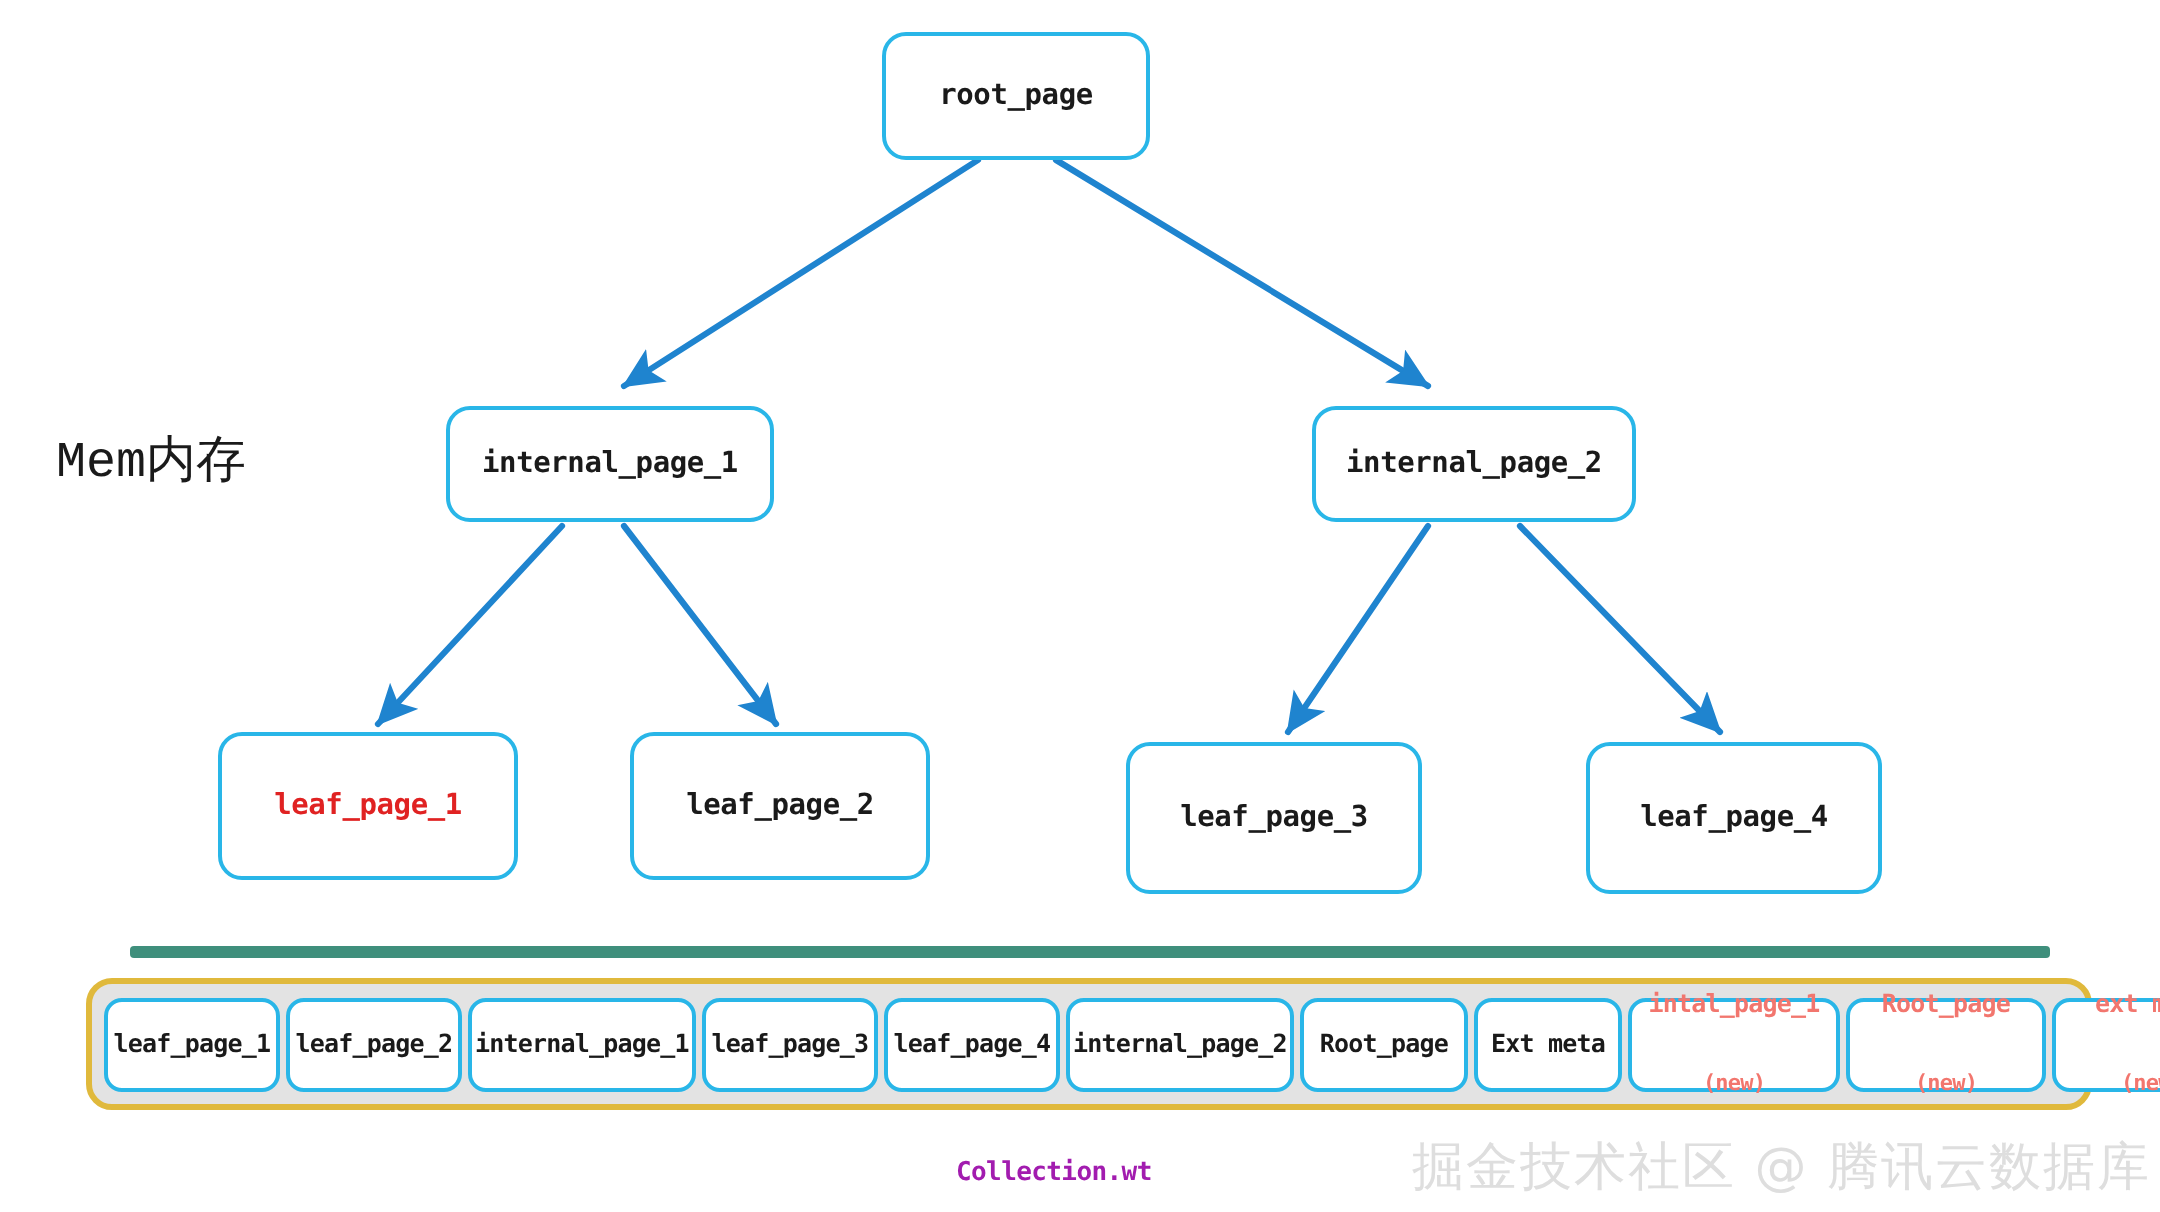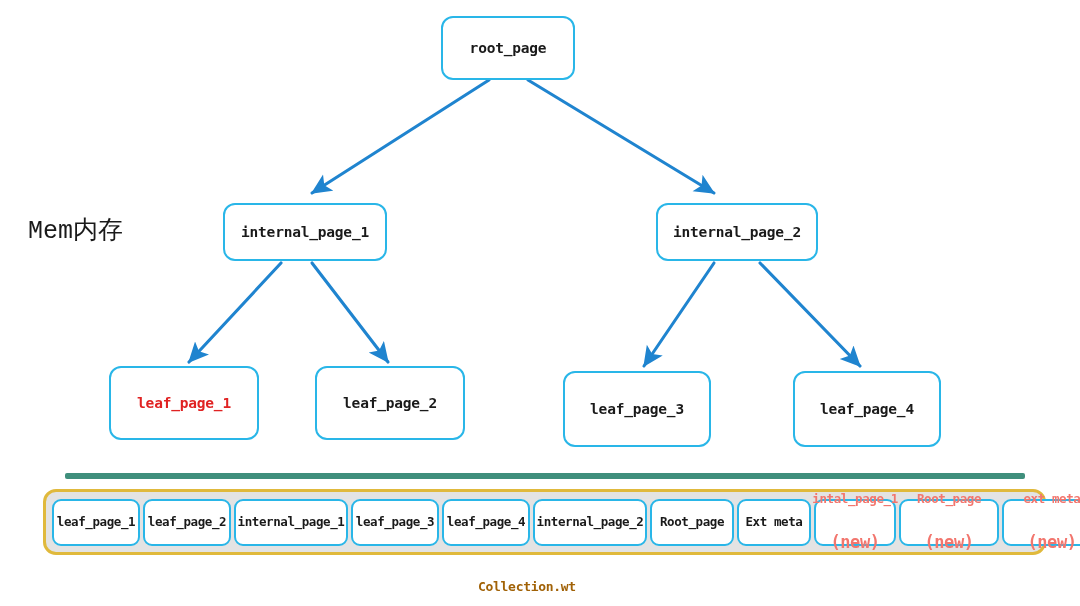--- a/index.html
+++ b/index.html
@@ -101,33 +101,33 @@
     letter-spacing: -0.4px;
     white-space: nowrap;
     line-height: 1.15;
     flex: 0 0 auto;
   }
   .disk-cell.newish {
     color: #f2766e;
     font-weight: bold;
   }
   .disk-cell .sub {
-    font-size: 17px;
+    font-size: 11px;
     margin-top: 27px;
   }
 
   
   #collection-label {
     position: absolute;
     left: 478px;
     top: 579px;
     font-family: "DejaVu Sans Mono", "Liberation Mono", monospace;
     font-weight: bold;
     font-size: 13px;
-    color: #a16207;
+    color: #a21caf;
     letter-spacing: -0.3px;
   }
   #watermark {
     position: absolute;
     left: 706px;
     top: 566px;
     font-family: "DejaVu Sans", "Liberation Sans", sans-serif;
     font-size: 26px;
     color: #dedede;
     white-space: nowrap;
@@ -212,30 +212,31 @@
       </div>
       <div class="disk-cell" style="width: 114px;">
         <span>internal_page_2</span>
       </div>
       <div class="disk-cell" style="width: 84px;">
         <span>Root_page</span>
       </div>
       <div class="disk-cell" style="width: 74px;">
         <span>Ext meta</span>
       </div>
-      <div class="disk-cell newish" style="width: 82px;">
+      <div class="disk-cell newish" style="width: 106px;">
         <span>intal_page_1</span>
         <span class="sub">(new)</span>
       </div>
       <div class="disk-cell newish" style="width: 100px;">
         <span>Root_page</span>
         <span class="sub">(new)</span>
       </div>
       <div class="disk-cell newish" style="width: 100px;">
         <span>ext meta</span>
         <span class="sub">(new)</span>
       </div>
     </div>
 
   <div id="collection-label">Collection.wt</div>
 
+  <div id="watermark">掘金技术社区 @ 腾讯云数据库</div>
 
 </div>
 
 </body></html>

